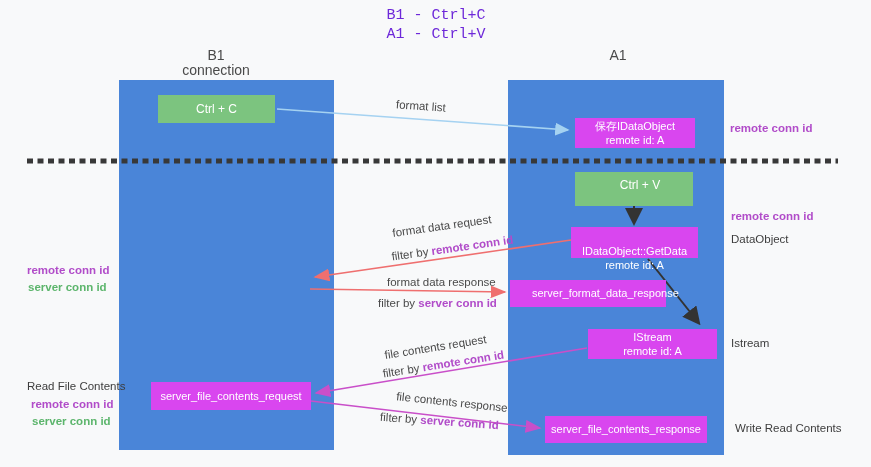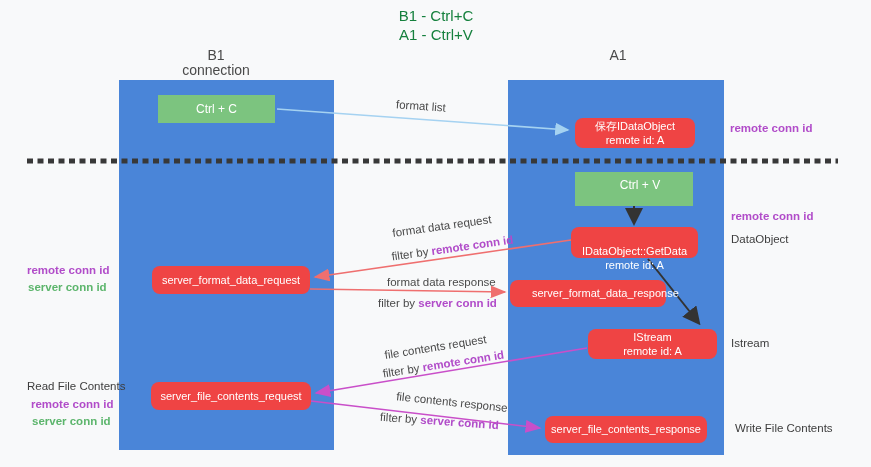--- a/index.html
+++ b/index.html
@@ -7,35 +7,35 @@
   #stage {
     position: relative;
     width: 871px;
     height: 467px;
     background: #f8f9fa;
     font-family: "Liberation Sans", sans-serif;
     overflow: hidden;
   }
   .abs { position: absolute; }
   .title-block { left: 330px; top: 6px; width: 212px; text-align: center; z-index: 2; }
-  .title-line { font-size: 15px; color: #15803d; line-height: 19px; }
+  .title-line { font-size: 15px; color: #6d28d9; line-height: 19px; font-family: Liberation Mono, monospace; }
 
   .col-header { text-align: center; font-size: 14px; color: #4a4a4a; line-height: 15px; z-index: 2; }
   .col-header-left  { left: 155px; top: 48px; width: 122px; }
   .col-header-right { left: 557px; top: 48px; width: 122px; }
 
   .lifeline { background: #4a85d8; z-index: 1; }
   .lifeline-left  { left: 119px; top: 80px; width: 215px; height: 370px; }
   .lifeline-right { left: 508px; top: 80px; width: 216px; height: 375px; }
 
   svg.arrows { left: 0; top: 0; z-index: 3; pointer-events: none; }
 
   .box { color: #ffffff; text-align: center; z-index: 4; white-space: nowrap; }
   .box.green  { background: #7cc47f; font-size: 12px; }
-  .box.orange { background: #ef4444; border-radius: 8px; }
+  .box.orange { background: #d946ef; }
   .box .bl { display: block; font-size: 11px; line-height: 13.5px; }
 
   .box-ctrl-c { left: 158px; top: 95px;  width: 117px; height: 28px; line-height: 28px; }
   .box-ctrl-v { left: 575px; top: 172px; width: 118px; height: 34px; line-height: 26px; padding-left: 12px; }
   .box-save    { left: 575px; top: 118px; width: 120px; height: 30px; padding-top: 2px; }
   .box-getdata { left: 571px; top: 227px; width: 127px; height: 31px; padding-top: 18px; }
   .box-istream { left: 588px; top: 329px; width: 129px; height: 30px; padding-top: 2px; }
   .box-wide { font-size: 11px; }
   .box-format-req  { left: 152px; top: 266px; width: 158px; height: 28px; line-height: 28px; }
   .box-format-resp { left: 510px; top: 280px; width: 156px; height: 27px; line-height: 27px; padding-left: 22px; }
@@ -135,21 +135,20 @@
   <div class="abs box orange box-getdata">
     <span class="bl">IDataObject::GetData</span>
     <span class="bl">remote id: A</span>
   </div>
 
   <div class="abs box orange box-istream">
     <span class="bl">IStream</span>
     <span class="bl">remote id: A</span>
   </div>
 
-  <div class="abs box orange box-wide box-format-req">server_format_data_request</div>
 
   <div class="abs box orange box-wide box-format-resp">server_format_data_response</div>
 
   <div class="abs box orange box-wide box-file-req">server_file_contents_request</div>
 
   <div class="abs box orange box-wide box-file-resp">server_file_contents_response</div>
 
   <div class="abs arrow-label lbl-format-list">format list</div>
 
   <div class="abs arrow-label lbl-fdr">format data request</div>
@@ -169,21 +168,21 @@
 
   <div class="abs arrow-label lbl-fcresp">file contents response</div>
   <div class="abs arrow-label lbl-filter4">
     <span>filter by </span><span class="k-purple">server conn id</span>
   </div>
 
   <div class="abs side-label purple lbl-remote-top">remote conn id</div>
   <div class="abs side-label purple lbl-remote-mid">remote conn id</div>
   <div class="abs side-label lbl-dataobject">DataObject</div>
   <div class="abs side-label lbl-istream">Istream</div>
-  <div class="abs side-label lbl-write-file">Write File Contents</div>
+  <div class="abs side-label lbl-write-file">Write Read Contents</div>
 
   <div class="abs side-label purple lbl-left-remote1">remote conn id</div>
   <div class="abs side-label green lbl-left-server1">server conn id</div>
   <div class="abs side-label lbl-read-file">Read File Contents</div>
   <div class="abs side-label purple lbl-left-remote2">remote conn id</div>
   <div class="abs side-label green lbl-left-server2">server conn id</div>
 
 </div>
 
 </body></html>

